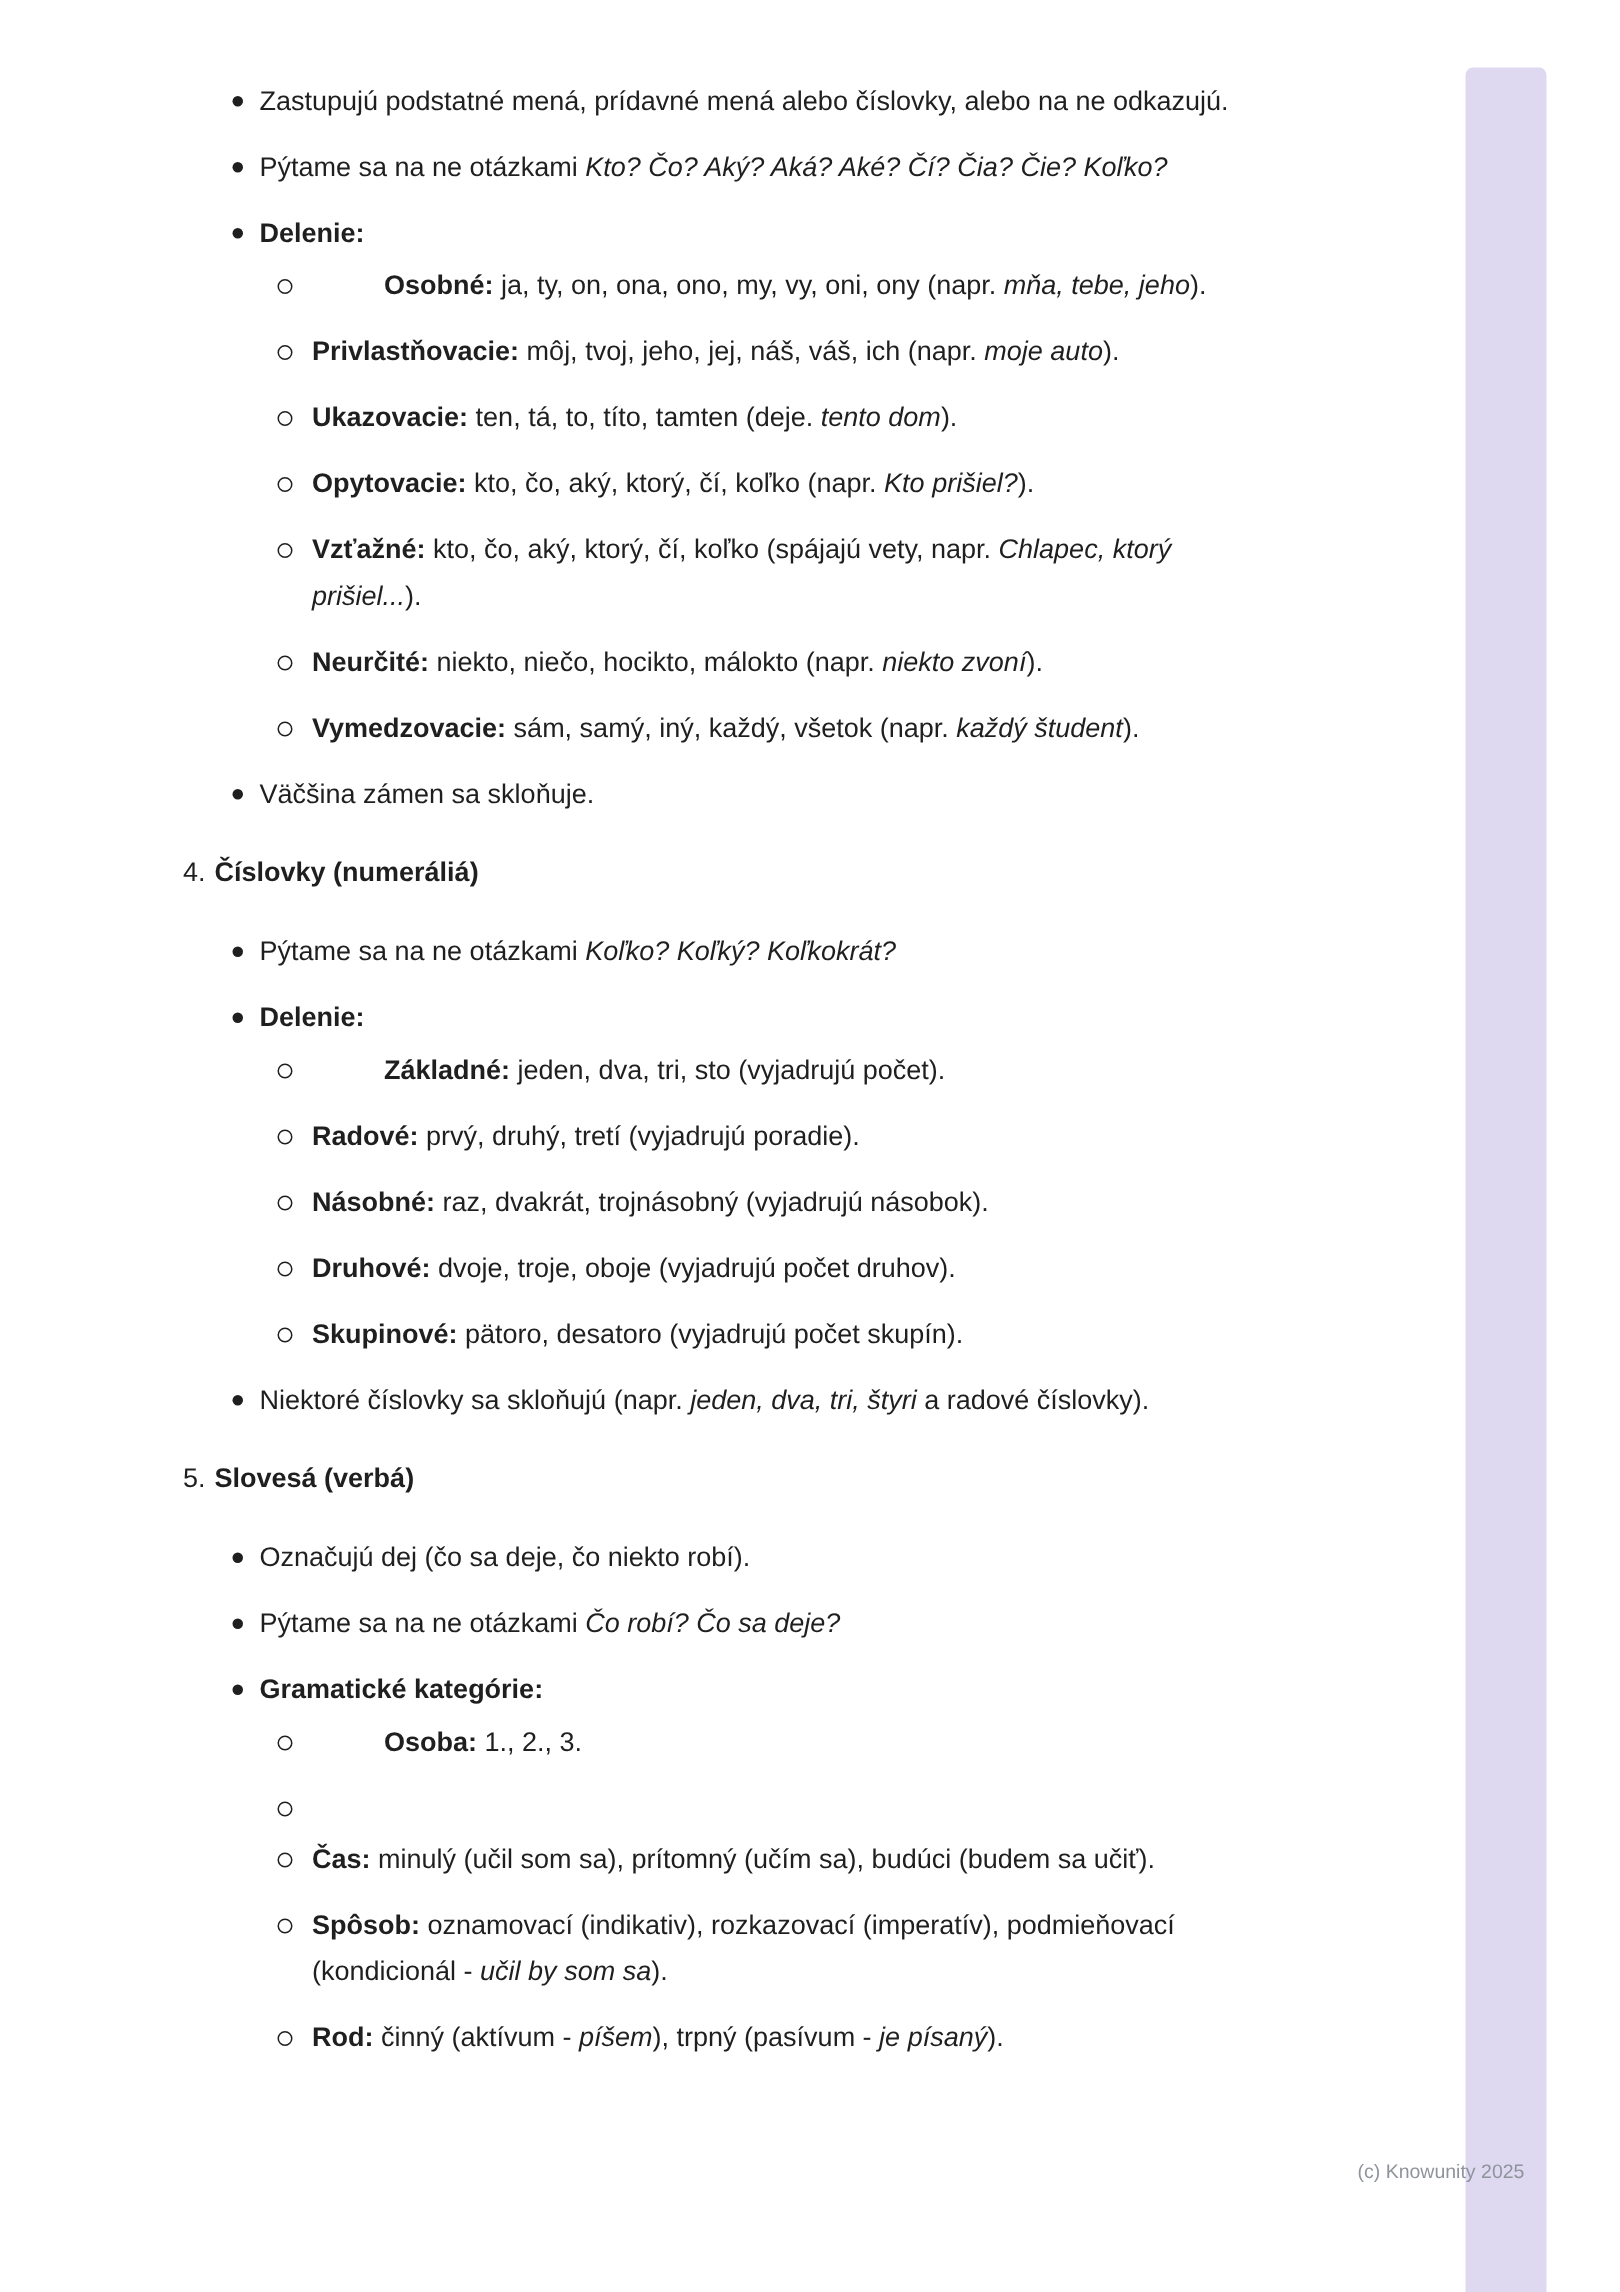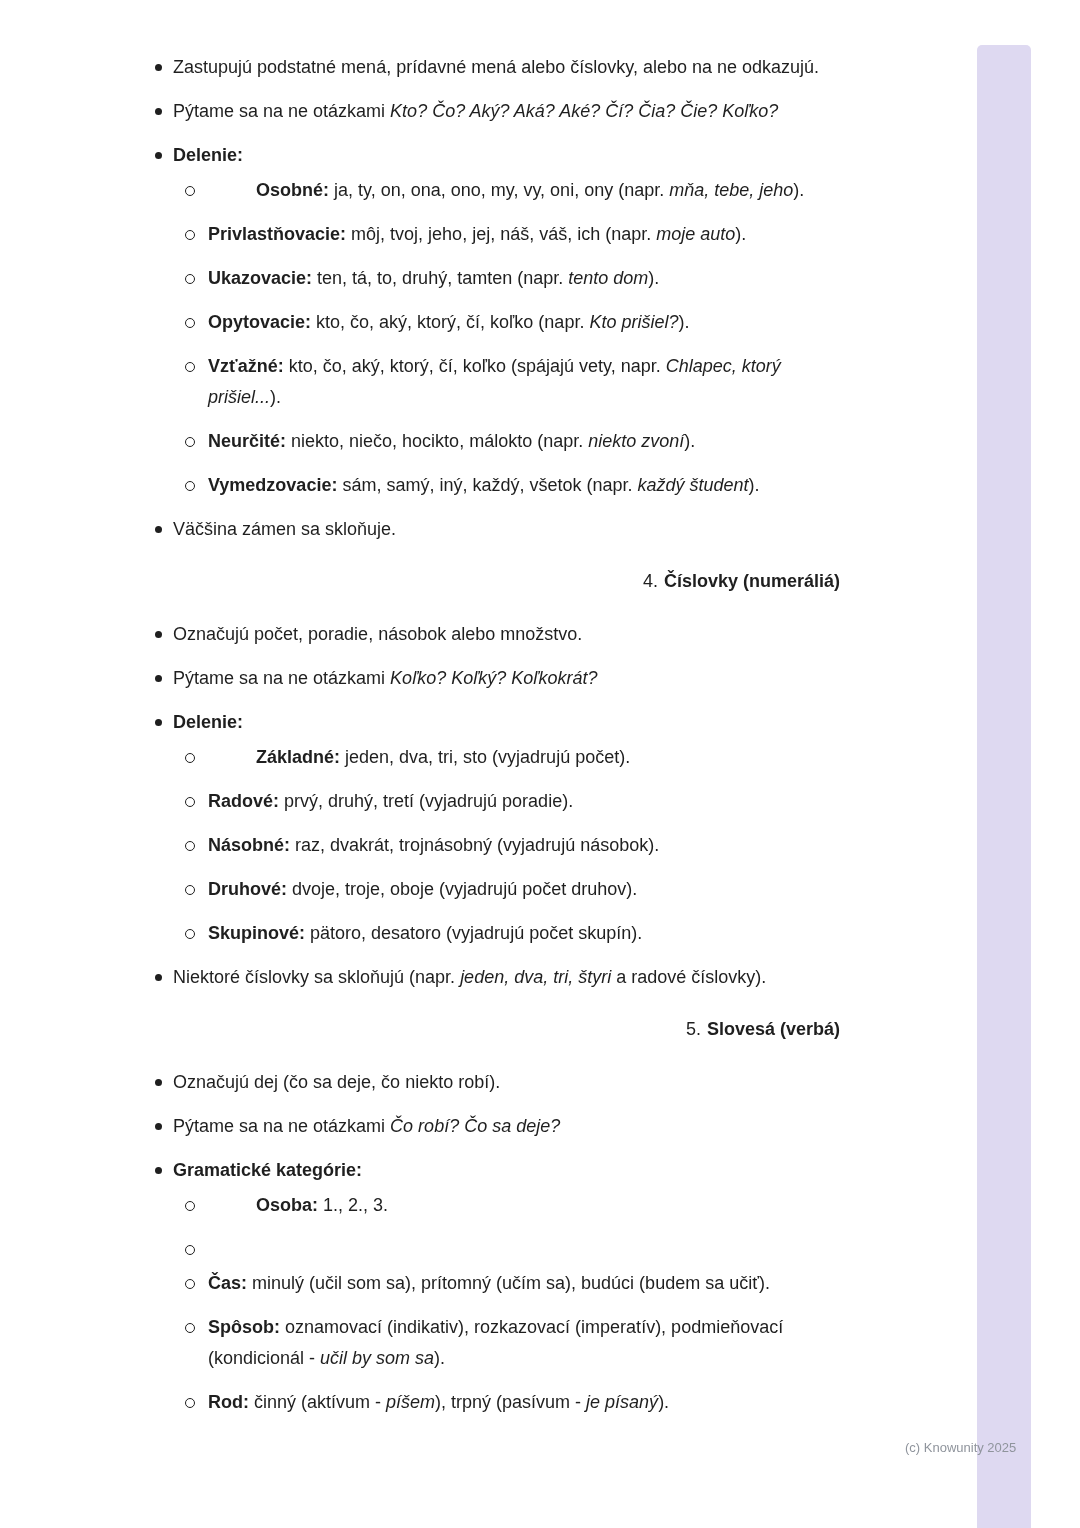--- a/index.html
+++ b/index.html
@@ -39,21 +39,21 @@
   .ul2 { padding-left: 63px; }
   .marker { flex: 0 0 auto; }
   .ul1 .marker { width: 18px; }
   .ul2 .marker { width: 23px; }
   .marker::before { content: ""; display: block; border-radius: 50%; }
   .ul1 .marker::before { width: 7px; height: 7px; background: #1f1f1f; margin-top: 12px; }
   .ul2 .marker::before { width: 8px; height: 8px; border: 1.5px solid #1f1f1f; margin-top: 11px; }
   .txt { flex: 1 1 auto; min-width: 0; }
   .seg-b { font-weight: 700; }
   .seg-i { font-style: italic; }
-  .h { margin-top: 8px; margin-bottom: 22px; text-align: right; }
+  .h { margin-top: 8px; margin-bottom: 22px; }
   .hnum { margin-right: 6px; }
   .htitle { font-weight: 700; }
   .ul1 + .ul2 { margin-top: -9px; gap: 48px; }
   .ul2 + .ul1 { }
   .watermark {
     position: absolute;
     left: 905px;
     top: 1440px;
     font-size: 13px;
     line-height: 16px;
@@ -82,21 +82,21 @@
       <div class="block li ul2">
         <span class="marker"></span>
         <span class="txt"><span class="seg-b">Osobné:</span><span> ja, ty, on, ona, ono, my, vy, oni, ony (napr. </span><span class="seg-i">mňa, tebe, jeho</span><span>).</span></span>
       </div>
       <div class="block li ul2">
         <span class="marker"></span>
         <span class="txt"><span class="seg-b">Privlastňovacie:</span><span> môj, tvoj, jeho, jej, náš, váš, ich (napr. </span><span class="seg-i">moje auto</span><span>).</span></span>
       </div>
       <div class="block li ul2">
         <span class="marker"></span>
-        <span class="txt"><span class="seg-b">Ukazovacie:</span><span> ten, tá, to, druhý, tamten (napr. </span><span class="seg-i">tento dom</span><span>).</span></span>
+        <span class="txt"><span class="seg-b">Ukazovacie:</span><span> ten, tá, to, títo, tamten (deje. </span><span class="seg-i">tento dom</span><span>).</span></span>
       </div>
       <div class="block li ul2">
         <span class="marker"></span>
         <span class="txt"><span class="seg-b">Opytovacie:</span><span> kto, čo, aký, ktorý, čí, koľko (napr. </span><span class="seg-i">Kto prišiel?</span><span>).</span></span>
       </div>
       <div class="block li ul2">
         <span class="marker"></span>
         <span class="txt"><span class="seg-b">Vzťažné:</span><span> kto, čo, aký, ktorý, čí, koľko (spájajú vety, napr. </span><span class="seg-i">Chlapec, ktorý prišiel...</span><span>).</span></span>
       </div>
       <div class="block li ul2">
@@ -105,24 +105,20 @@
       </div>
       <div class="block li ul2">
         <span class="marker"></span>
         <span class="txt"><span class="seg-b">Vymedzovacie:</span><span> sám, samý, iný, každý, všetok (napr. </span><span class="seg-i">každý študent</span><span>).</span></span>
       </div>
       <div class="block li ul1">
         <span class="marker"></span>
         <span class="txt"><span>Väčšina zámen sa skloňuje.</span></span>
       </div>
       <div class="block h"><span class="hnum">4.</span><span class="htitle">Číslovky (numeráliá)</span></div>
-      <div class="block li ul1">
-        <span class="marker"></span>
-        <span class="txt"><span>Označujú počet, poradie, násobok alebo množstvo.</span></span>
-      </div>
       <div class="block li ul1">
         <span class="marker"></span>
         <span class="txt"><span>Pýtame sa na ne otázkami </span><span class="seg-i">Koľko? Koľký? Koľkokrát?</span></span>
       </div>
       <div class="block li ul1">
         <span class="marker"></span>
         <span class="txt"><span class="seg-b">Delenie:</span></span>
       </div>
       <div class="block li ul2">
         <span class="marker"></span>

